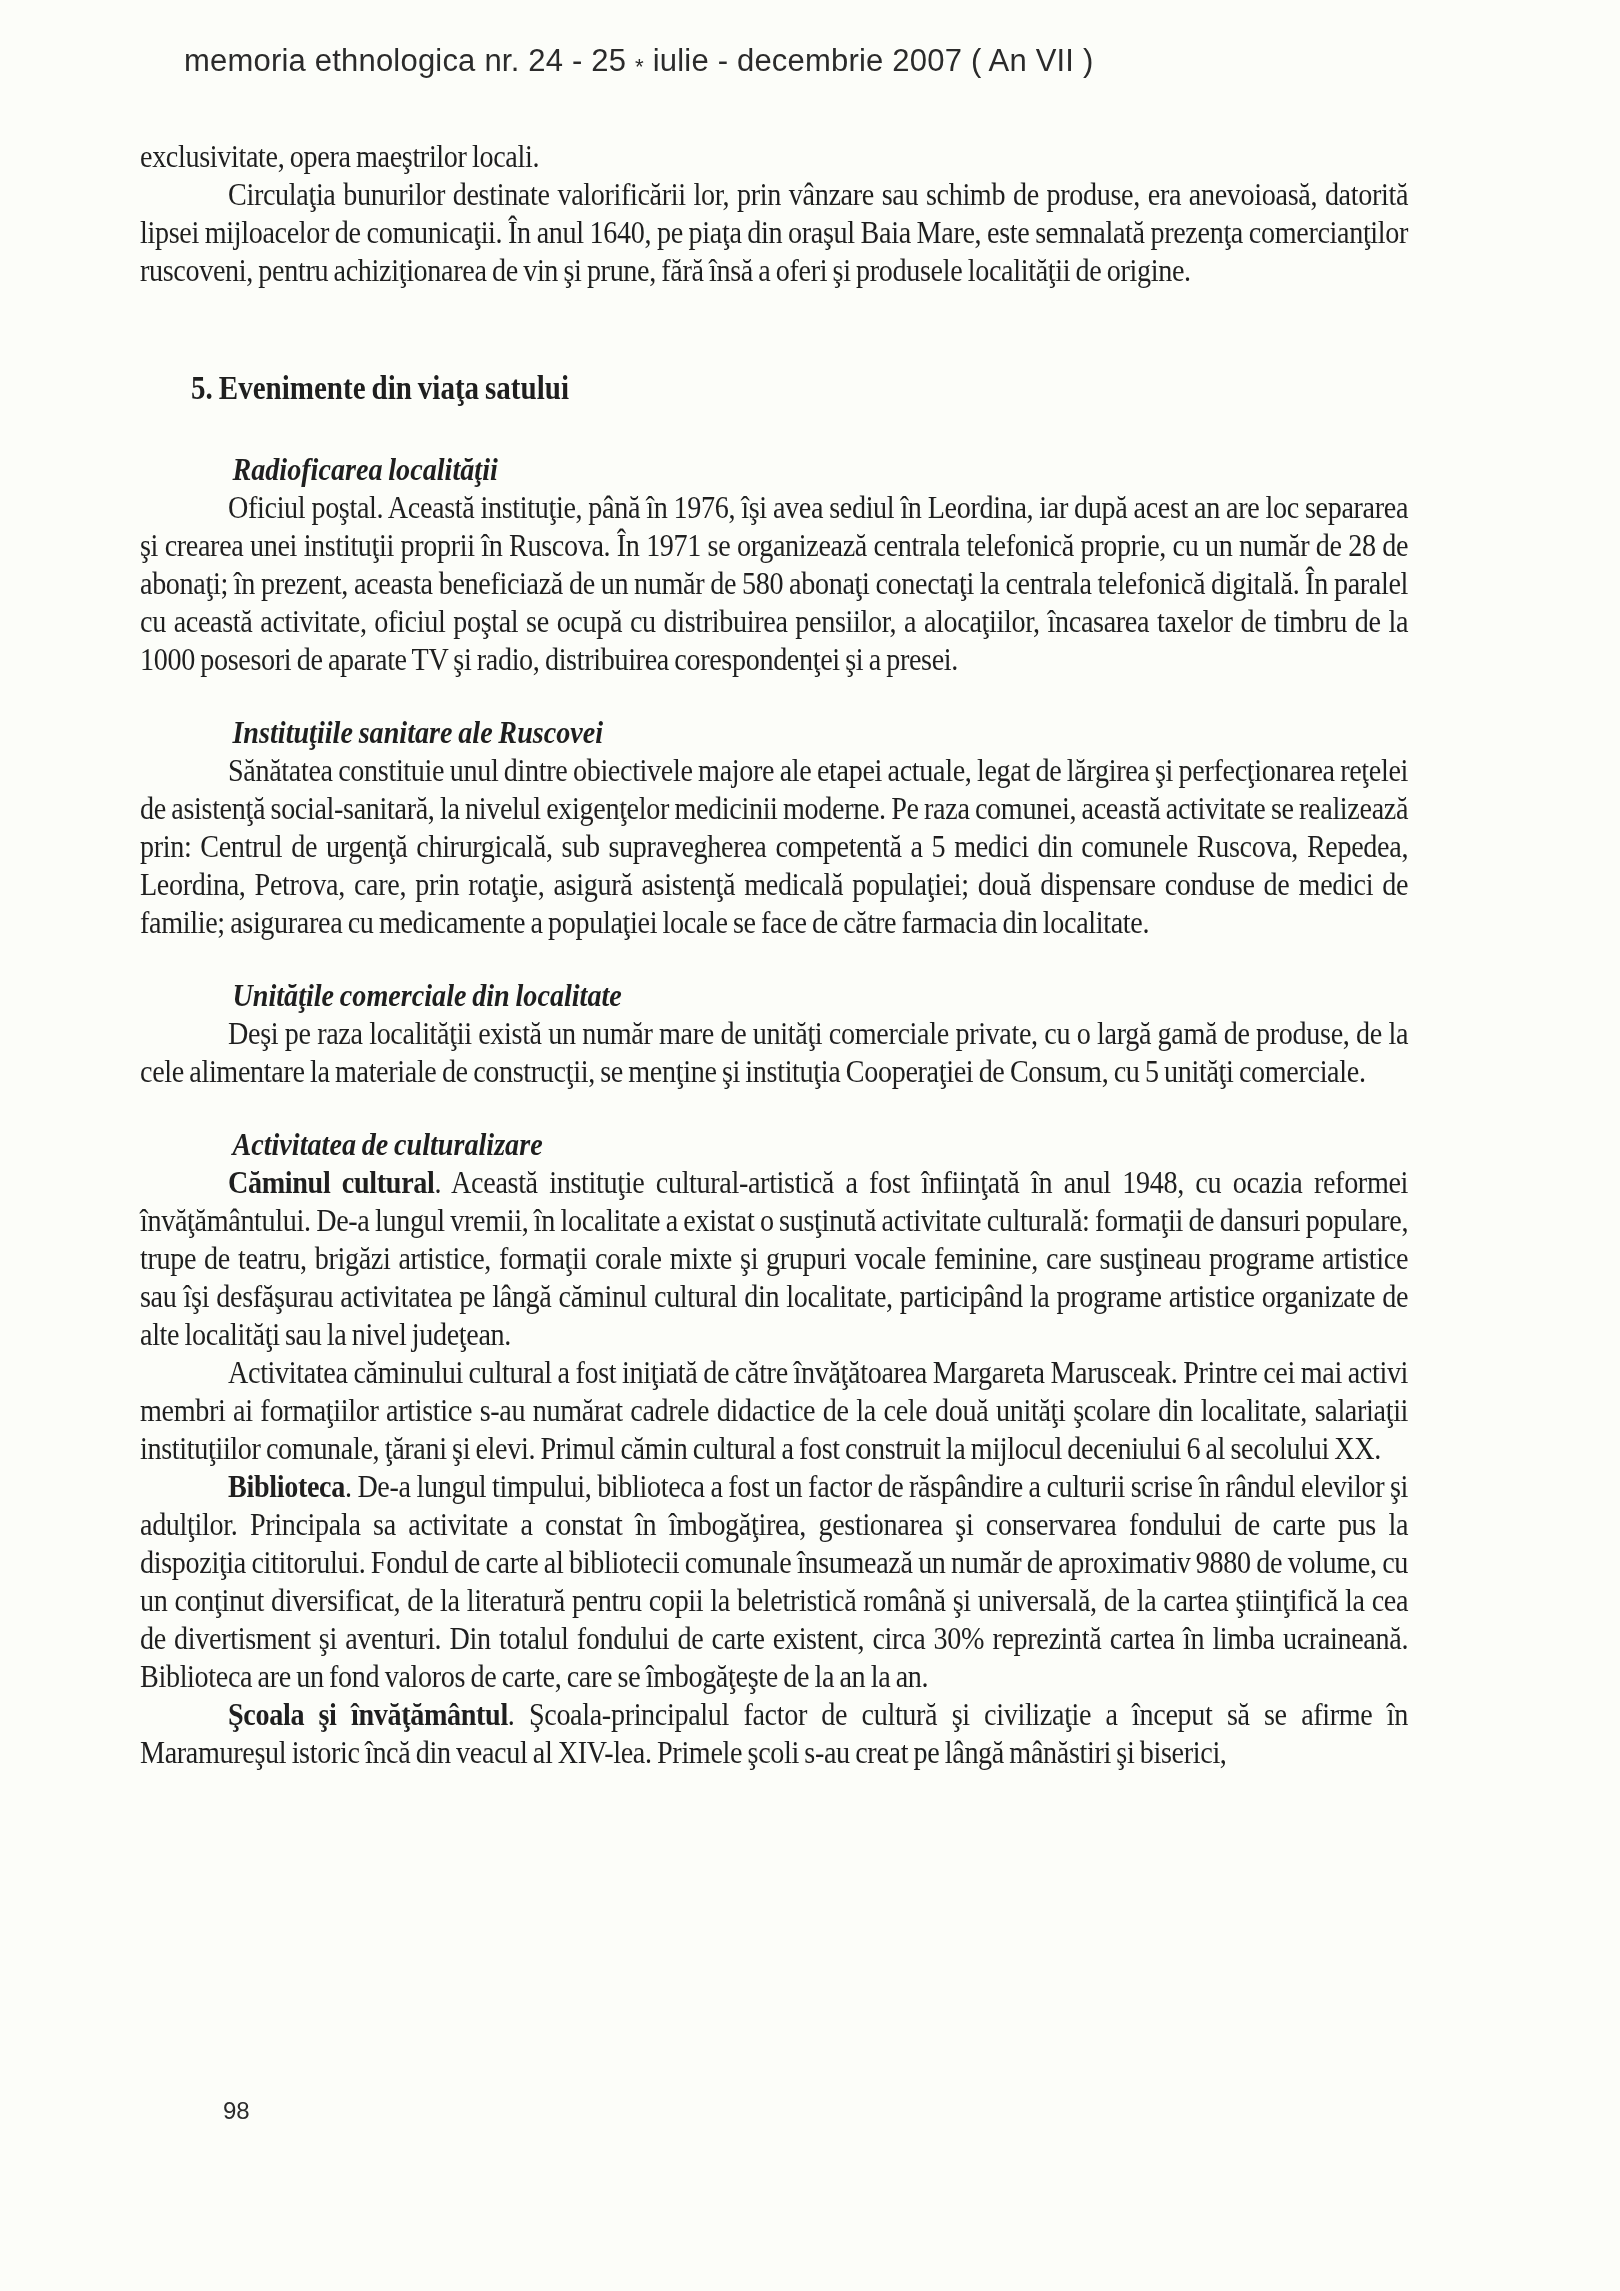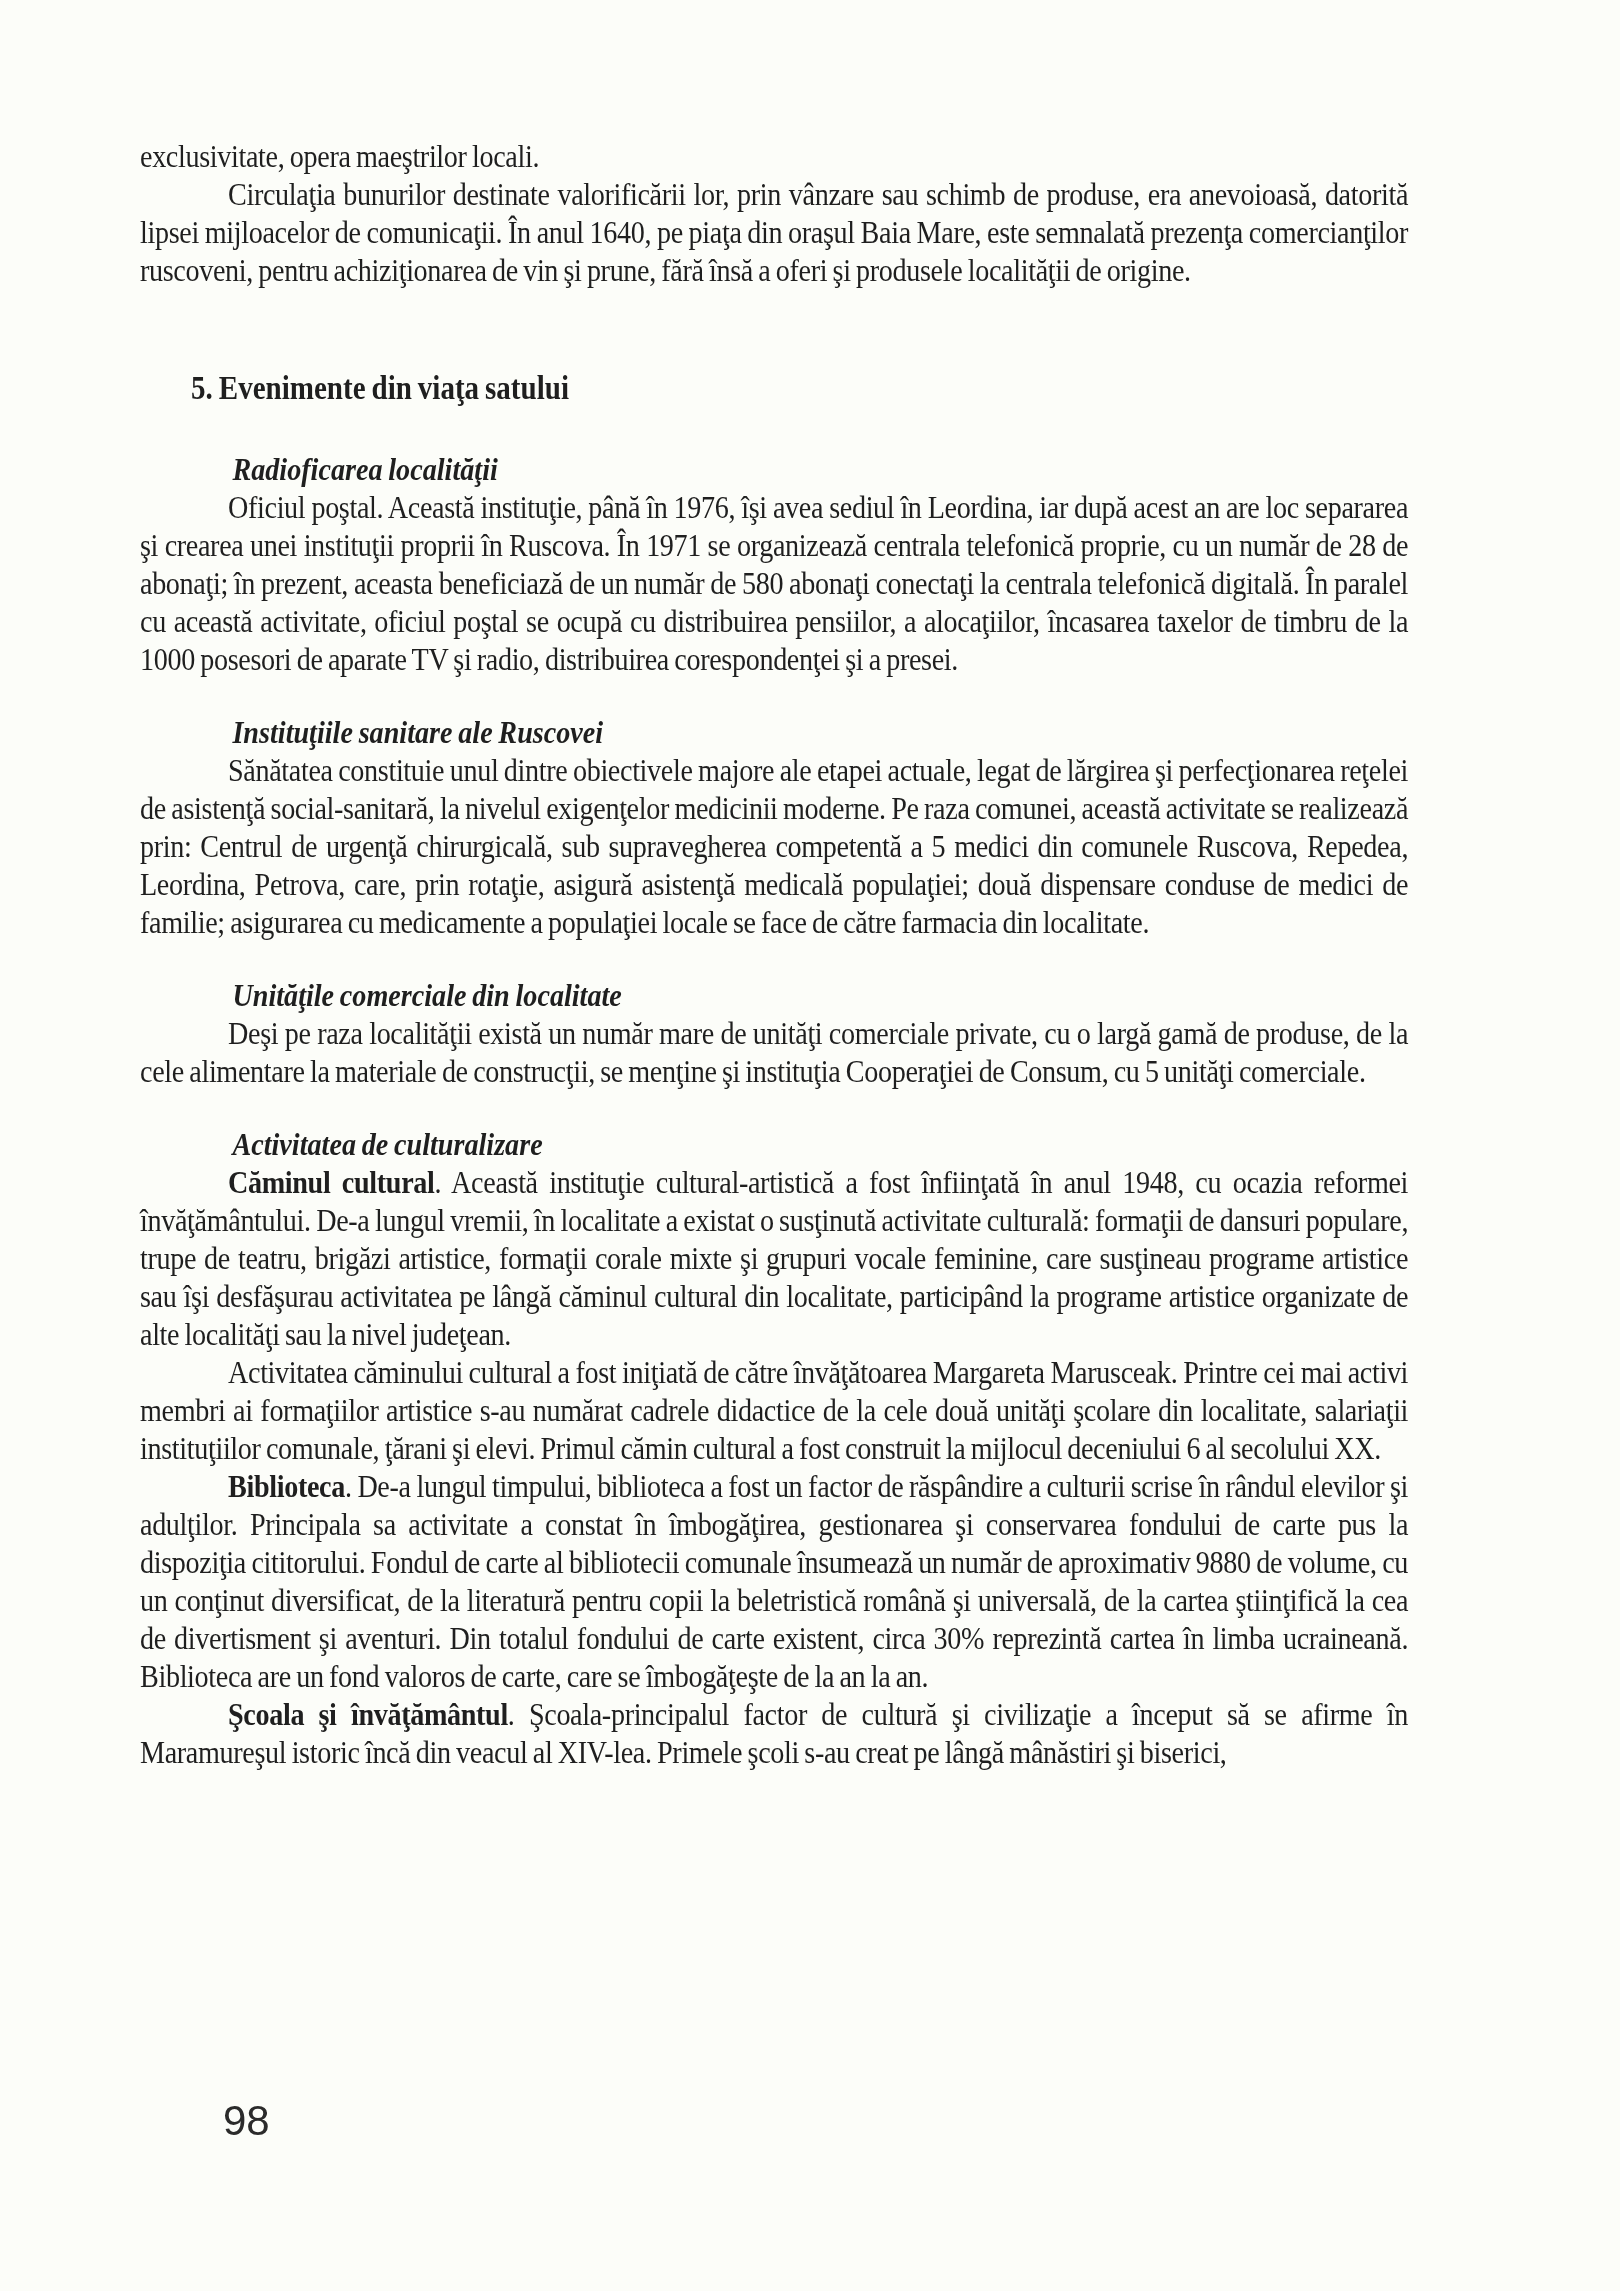--- a/index.html
+++ b/index.html
@@ -77,29 +77,32 @@
     margin-top: 43px;
   }
   .lead {
     font-weight: bold;
   }
   .page-number {
     position: absolute;
     left: 223px;
     top: 2097px;
     font-family: "Liberation Sans", "DejaVu Sans", sans-serif;
-    font-size: 42px;
+    font-size: 24px;
     color: #2b2b2b;
   }
 </style>
 </head>
 <body>
 
 <div class="page">
 
+  <div class="journal-header">
+    <span>memoria ethnologica nr. 24 - 25 </span><span class="ast">*</span><span> iulie - decembrie 2007 ( An VII )</span>
+  </div>
 
   <div class="page-body">
 
     <p class="cont-line">exclusivitate, opera maeştrilor locali.</p>
 
     <p class="para">Circulaţia bunurilor destinate valorificării lor, prin vânzare sau schimb de produse, era anevoioasă, datorită lipsei mijloacelor de comunicaţii. În anul 1640, pe piaţa din oraşul Baia Mare, este semnalată prezenţa comercianţilor ruscoveni, pentru achiziţionarea de vin şi prune, fără însă a oferi şi produsele localităţii de origine.</p>
 
     <h2 class="section-title">5. Evenimente din viaţa satului</h2>
 
     <h3 class="subheading first">Radioficarea localităţii</h3>

